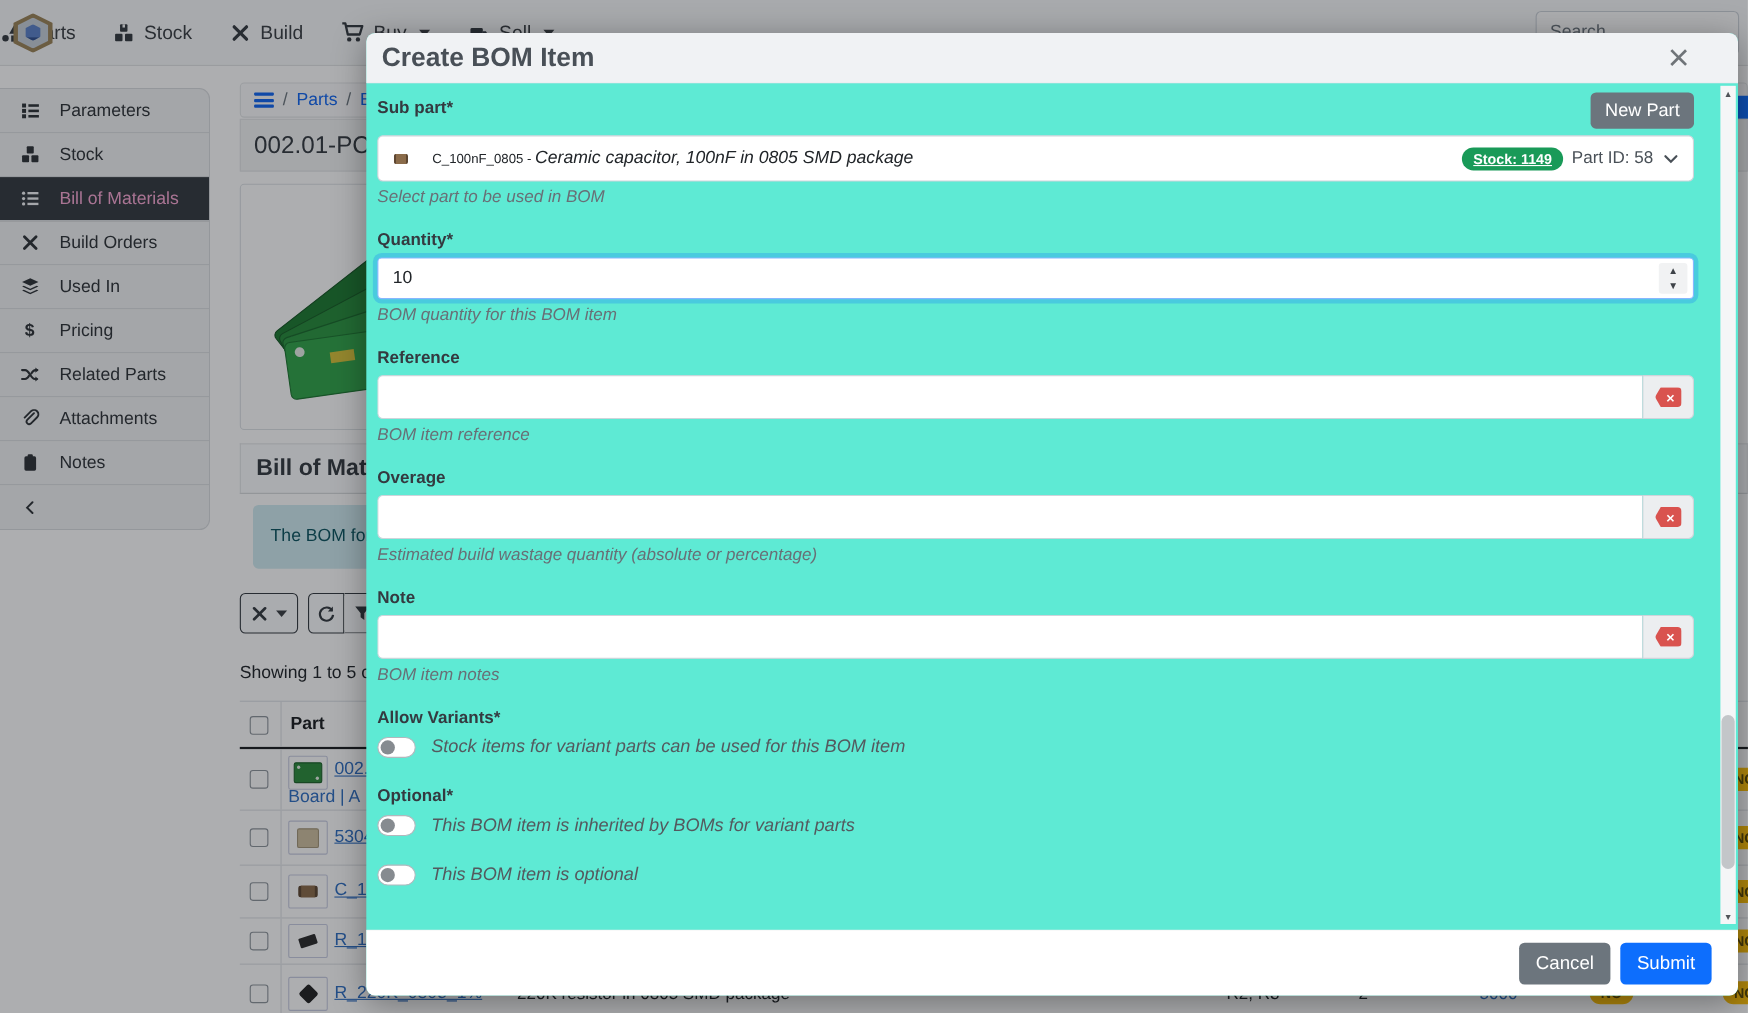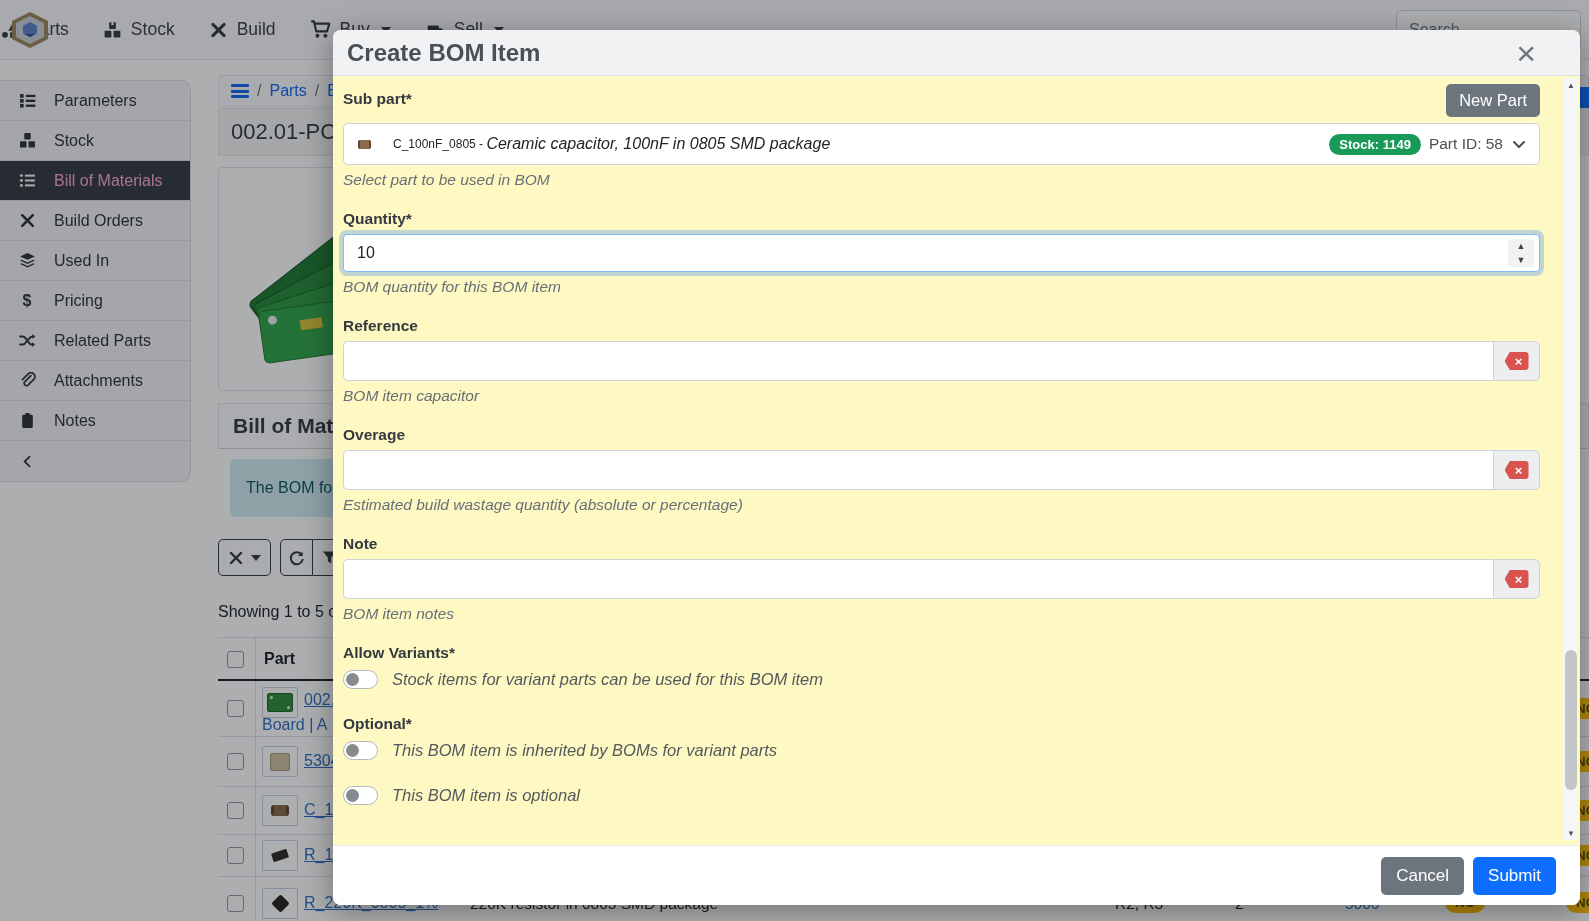--- a/index.html
+++ b/index.html
@@ -94,21 +94,21 @@
   .t-green { width:26px; height:19px; background:#2c8c3c; border:1px solid #1d6329; border-radius:2px; position:relative; }
   .t-green i { position:absolute; width:3px; height:3px; background:#e8f2e8; border-radius:50%; left:2px; top:2px; }
   .t-green i+i { left:auto; right:2px; top:auto; bottom:2px; }
   .t-beige { width:20px; height:18px; background:#cfc0a0; border:1px solid #a5977a; border-radius:2px; }
   .t-brown { width:18px; height:11px; background:#8a6b4a; border-radius:3px; border-left:3px solid #5d4631; border-right:3px solid #5d4631; }
   .t-black { width:16px; height:9px; background:#2b2b2b; border-radius:1px; transform:rotate(-18deg); }
   .t-diamond { width:13px; height:13px; background:#222; transform:rotate(45deg); border-radius:2px; }
 
   
   .backdrop { position:absolute; inset:0; background:rgba(15,18,22,0.34); z-index:10; }
-  .modal { position:absolute; left:333px; top:30px; width:1247px; height:875px; background:#fef9c3;
+  .modal { position:absolute; left:333px; top:30px; width:1247px; height:875px; background:#5eead4;
     border-radius:8px; box-shadow:0 6px 30px rgba(0,0,0,0.35); z-index:20; }
   .modal-header { height:46px; background:#f0f2f4; border-bottom:1px solid #dee2e6;
     border-radius:8px 8px 0 0; display:flex; align-items:center; padding:0 20px 0 14px; }
   .modal-title { font-size:24px; font-weight:600; color:#495057; }
   .modal-close { margin-left:auto; font-size:34px; line-height:30px; color:#6f7478;
     font-weight:300; cursor:pointer; margin-right:24px; }
   .modal-body { position:absolute; top:46px; left:0; right:0; bottom:60px;
     padding:14px 40px 0 10px; overflow:hidden; }
 
   .fgroup { margin-bottom:21px; }
@@ -118,21 +118,21 @@
   .btn-newpart { background:#6c757d; color:#fff; padding:7px 13px; margin-top:-6px; }
 
   .subpart-select { height:42px; border:1px solid #ced4da; border-radius:5px; background:#fff;
     display:flex; align-items:center; padding:0 12px 0 14px; cursor:pointer; }
   .sp-thumb { width:13px; height:9px; background:#8a6b4a; border-radius:2px;
     border-left:2px solid #5d4631; border-right:2px solid #5d4631; margin-right:22px; }
   .sp-name { font-size:12px; color:#212529; }
   .sp-desc { font-size:16px; color:#212529; font-style:italic; }
   .sp-right { margin-left:auto; display:flex; align-items:center; gap:8px; }
   .stock-badge { background:#199a58; color:#fff; font-weight:700; font-size:13px;
-    padding:3px 10px; border-radius:11px; }
+    padding:3px 10px; border-radius:11px;text-decoration:underline; }
   .partid { font-size:15.5px; color:#495057; }
   .help { font-size:15.5px; font-style:italic; color:#686f76; margin-top:6px; }
 
   .num-wrap { position:relative; height:38px; border:1px solid #86b7fe; border-radius:4px;
     box-shadow:0 0 0 4px rgba(13,110,253,0.25); background:#fff; display:flex; align-items:center; }
   .num-input { border:none; outline:none; flex:1; font-size:16px; color:#212529; padding-left:13px;
     background:transparent; font-family:"Liberation Sans",sans-serif; }
   .spinner { position:absolute; right:5px; top:4px; bottom:4px; width:26px; background:#f1f2f3;
     border-radius:3px; display:flex; flex-direction:column; }
   .spin-btn { flex:1; display:flex; align-items:center; justify-content:center; font-size:9px;
@@ -520,21 +520,21 @@
       </div>
 
       <div class="fgroup">
         <div class="flabel">Reference</div>
         <div class="igroup">
           <input value="" style="">
           <div class="clear-btn">
             <span class="clear-ic">×</span>
           </div>
         </div>
-        <div class="help">BOM item capacitor</div>
+        <div class="help">BOM item reference</div>
       </div>
 
       <div class="fgroup">
         <div class="flabel">Overage</div>
         <div class="igroup">
           <input value="" style="">
           <div class="clear-btn">
             <span class="clear-ic">×</span>
           </div>
         </div>

